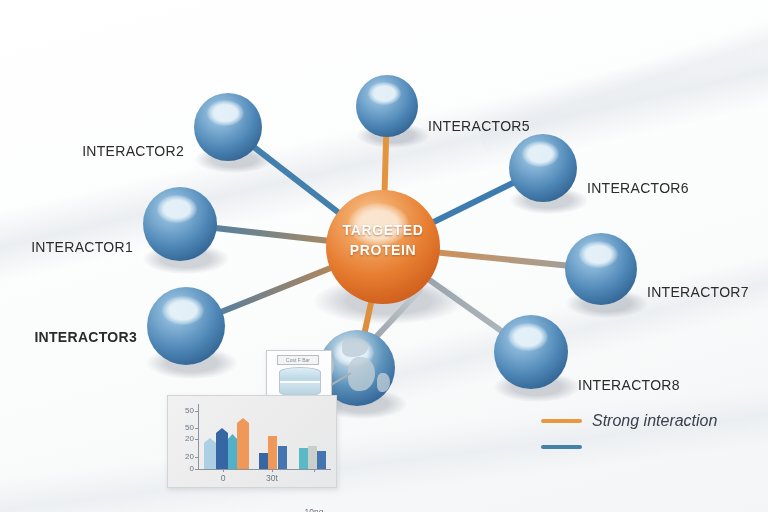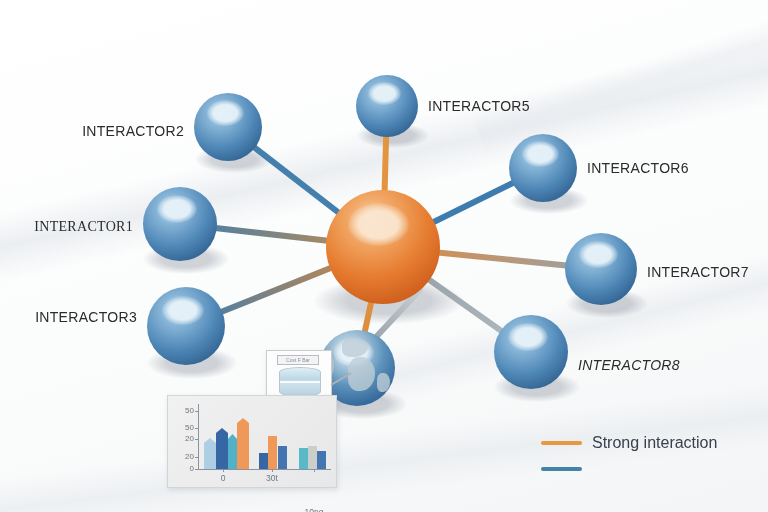--- a/index.html
+++ b/index.html
@@ -28,21 +28,21 @@
   .sphere::before{content:""; position:absolute; left:19%; top:11%; width:54%; height:38%; border-radius:50%;
     background:radial-gradient(ellipse at center, rgba(231,242,249,.95) 0 45%, rgba(231,242,249,0) 74%);}
   .sphere.hub{background:radial-gradient(circle at 40% 26%, #f7d6b4 0%, #f2a968 20%, #e67d30 52%, #cf5f1d 80%, #b4511a 100%);}
   .sphere.hub::before{background:radial-gradient(ellipse at center, rgba(250,230,208,.95) 0 45%, rgba(250,230,208,0) 74%);}
   .sphere.globe{background:radial-gradient(circle at 40% 28%, #e9f1f5 0%, #b4cfdf 18%, #5d93bc 48%, #35689a 78%, #2a567f 100%); overflow:hidden;}
   .continent{position:absolute; background:#bfcdd6; opacity:.8; border-radius:45% 55% 60% 40%; filter:blur(.4px);}
   .hub-label{position:absolute; left:0; top:30px; width:100%; z-index:4; text-align:center;
     color:#ffffff; font-size:14px; font-weight:bold; line-height:20px; letter-spacing:.6px;
     text-shadow:0 1px 2px rgba(140,60,10,.55);}
   .node-label{position:absolute; z-index:4; white-space:nowrap;
-    color:#2b2b2b; font-size:14px; letter-spacing:.3px; line-height:20px;}
+    color:#2b2b2b; font-size:14px; letter-spacing:.3px; line-height:20px;margin-top:20px;}
 
   .data-panel{position:absolute; left:266px; top:350px; width:66px; height:62px; z-index:5;
     background:#fdfdfd; border:1.5px solid #c9ccd0; box-shadow:1px 2px 4px rgba(120,128,138,.25); box-sizing:border-box;}
   .panel-tag{position:absolute; left:10px; width:42px; height:10px; box-sizing:border-box;
     border:1px solid #b9bdc2; background:#f3f4f5; color:#8a8f96; font-size:5px; line-height:8px;
     text-align:center; overflow:hidden;}
   .panel-tag.top{top:4px;} .panel-tag.bottom{top:46px;}
   .cylinder{position:absolute; left:12px; top:16px; width:40px; height:28px;
     background:linear-gradient(#dfeef6 0%, #bcd7e4 40%, #cfe2ec 55%, #b5d2e0 100%);
     border:1px solid #b6c6d0; border-radius:50% / 18%;}
@@ -51,21 +51,21 @@
     transform:rotate(-31deg); transform-origin:left center; z-index:5;}
 
   .mini-chart{position:absolute; left:167px; top:395px; width:170px; height:93px; z-index:5;
     background:linear-gradient(135deg,#f1f1f2 0%, #ebebec 60%, #e7e8e9 100%);
     border:1px solid #d2d4d6; box-sizing:border-box; box-shadow:1px 2px 5px rgba(120,128,138,.2);}
   .axis{position:absolute; background:#8a93a0;}
   .tick-label-y{position:absolute; color:#6b7680; font-size:8px; width:24px; text-align:right; line-height:8px;}
   .tick-label-x{position:absolute; color:#6b7680; font-size:8.5px; line-height:9px; transform:translateX(-50%);}
   .bar{position:absolute;}
 
-  .legend{position:absolute; left:541px; top:430px; z-index:6;}
+  .legend{position:absolute; left:541px; top:408px; z-index:6;font-style:italic;}
   .legend-item{display:flex; align-items:center; height:26px;}
   .legend-line{width:41px; height:4px; border-radius:2px; margin-right:10px;}
   .legend-label{color:#39404d; font-size:16px;}
 </style>
 </head>
 <body>
 
 <div class="stage">
   <div class="streak" id="s1"></div>
   <div class="streak" id="s2"></div>
@@ -128,40 +128,42 @@
       <div class="sphere" style="left: 194px; top: 93px; width: 68px; height: 68px;"></div>
       <span class="node-label" style="right: 584px; top: 121px;">INTERACTOR2</span>
       <div class="node-shadow" style="left: 357.35px; top: 123.05px; width: 71.3px; height: 24.8px;"></div>
       <div class="sphere" style="left: 356px; top: 75px; width: 62px; height: 62px;"></div>
       <span class="node-label" style="left: 428px; top: 96px;">INTERACTOR5</span>
       <div class="node-shadow" style="left: 509.9px; top: 186.7px; width: 78.2px; height: 27.2px;"></div>
       <div class="sphere" style="left: 509px; top: 134px; width: 68px; height: 68px;"></div>
       <span class="node-label" style="left: 587px; top: 158px;">INTERACTOR6</span>
       <div class="node-shadow" style="left: 143.45px; top: 244.35px; width: 85.1px; height: 29.6px;"></div>
       <div class="sphere" style="left: 143px; top: 187px; width: 74px; height: 74px;"></div>
-      <span class="node-label" style="right: 635px; top: 217px; font-family: Liberation Serif, serif;">INTERACTOR1</span>
+      <span class="node-label" style="right: 635px; top: 217px;">INTERACTOR1</span>
       <div class="node-shadow" style="left: 565.6px; top: 288.8px; width: 82.8px; height: 28.8px;"></div>
       <div class="sphere" style="left: 565px; top: 233px; width: 72px; height: 72px;"></div>
       <span class="node-label" style="left: 647px; top: 262px;">INTERACTOR7</span>
       <div class="node-shadow" style="left: 147.15px; top: 347.45px; width: 89.7px; height: 31.2px;"></div>
       <div class="sphere" style="left: 147px; top: 287px; width: 78px; height: 78px;"></div>
-      <span class="node-label" style="right: 631px; top: 307px;">INTERACTOR3</span>
+      <span class="node-label" style="right: 631px; top: 307px; font-weight: bold;">INTERACTOR3</span>
       <div class="node-shadow" style="left: 494.45px; top: 372.35px; width: 85.1px; height: 29.6px;"></div>
       <div class="sphere" style="left: 494px; top: 315px; width: 74px; height: 74px;"></div>
-      <span class="node-label" style="left: 578px; top: 355px; font-style: italic;">INTERACTOR8</span>
+      <span class="node-label" style="left: 578px; top: 355px;">INTERACTOR8</span>
       <div class="node-shadow" style="left: 319.3px; top: 388.9px; width: 87.4px; height: 30.4px;"></div>
       <div class="sphere globe" style="left: 319px; top: 330px; width: 76px; height: 76px;">
         <div class="continent" style="left: 30%; top: 10%; width: 34%; height: 26%;"></div>
         <div class="continent" style="left: 38%; top: 36%; width: 36%; height: 44%;"></div>
         <div class="continent" style="left: 2%; top: 30%; width: 18%; height: 34%;"></div>
         <div class="continent" style="left: 76%; top: 56%; width: 17%; height: 26%;"></div>
       </div>
       <div class="node-shadow" style="left: 313.618px; top: 278.35px; width: 150.765px; height: 45.6px;"></div>
       <div class="sphere hub" style="left: 326px; top: 190px; width: 114px; height: 114px;">
         <div class="hub-label">
+          <div>TARGETED</div>
+          <div>PROTEIN</div>
         </div>
       </div>
     </div>
 
   <div class="data-panel">
     <div class="panel-tag top">Cost F Bar</div>
     <div class="cylinder"></div>
     <div class="panel-tag bottom">Cost F agn</div>
   </div>
   <div class="panel-connector"></div>

